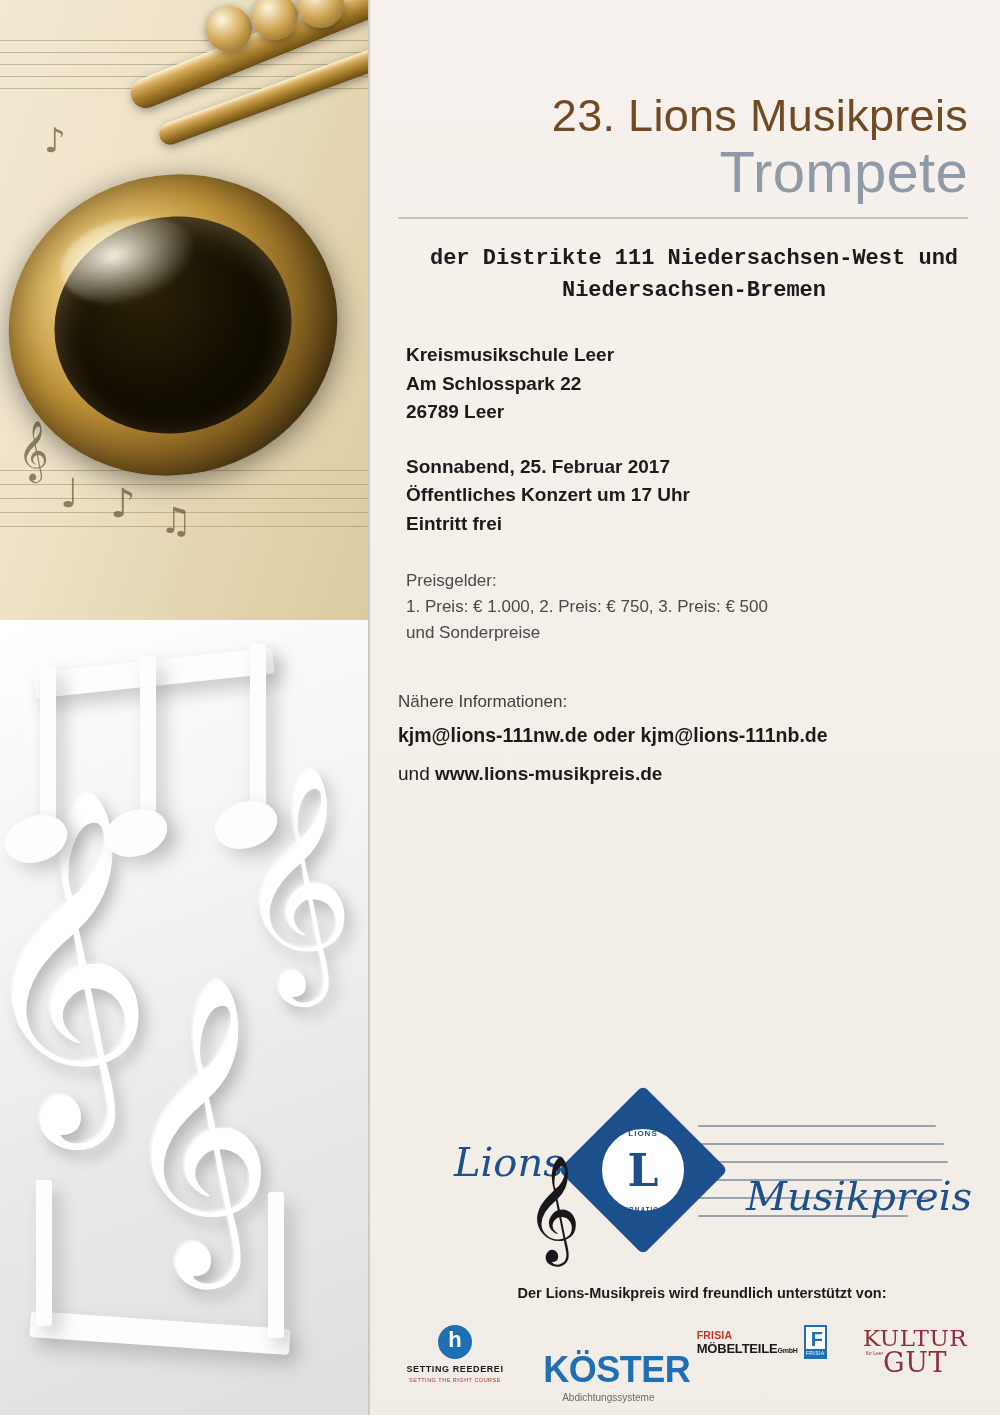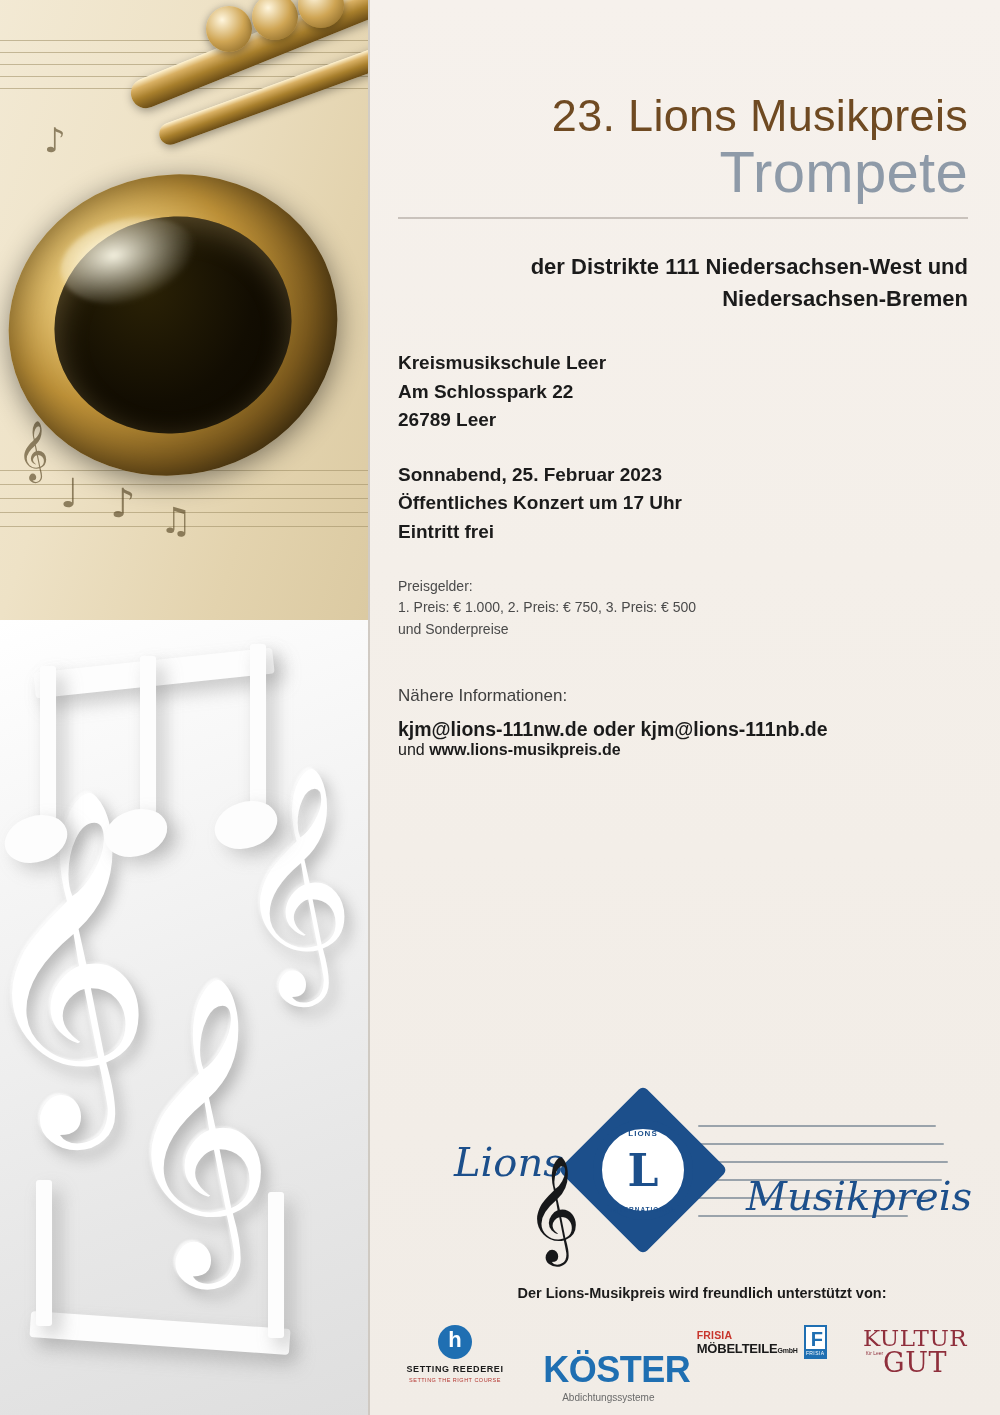--- a/index.html
+++ b/index.html
@@ -165,60 +165,63 @@
     margin-top: 4px;
     letter-spacing: .3px;
   }
   .title-rule {
     margin: 16px 0 0 0;
     height: 2px;
     background: rgba(120,110,100,.35);
   }
 
   .districts {
-    margin-top: 32px;
-    text-align: right;
+    margin-top: 24px;
+    text-align: center;
     font-size: 22px;
     font-weight: bold;
     color: #1b1b1b;
     line-height: 1.45;
     padding-left: 22px;
+    font-family: Liberation Mono, monospace;
   }
 
   .block {
     margin-top: 34px;
     font-size: 19px;
     font-weight: bold;
     color: #1b1b1b;
     line-height: 1.5;
+    margin-left: 8px;
   }
   .block.small {
     font-weight: normal;
-    font-size: 14px;
+    font-size: 17px;
     color: #4a4a4a;
     line-height: 1.52;
     margin-top: 30px;
   }
   .block.mid {
     margin-top: 26px;
   }
 
   .info-label {
     margin-top: 46px;
     font-size: 17px;
     color: #3f3f3f;
   }
   .emails {
     margin-top: 12px;
     font-size: 19.5px;
     font-weight: bold;
     color: #1b1b1b;
   }
   .siteline {
-    font-size: 16px;
+    margin-top: 16px;
+    font-size: 19px;
     color: #1b1b1b;
   }
   .siteline b { font-weight: bold; }
 
   
   .logo-wrap {
     position: absolute;
     left: 398px; top: 1095px;
     width: 572px; height: 165px;
   }
@@ -445,21 +448,21 @@
       <div>Niedersachsen-Bremen</div>
     </div>
 
     <div class="block">
       <div>Kreismusikschule Leer</div>
       <div>Am Schlosspark 22</div>
       <div>26789 Leer</div>
     </div>
 
     <div class="block mid">
-      <div>Sonnabend, 25. Februar 2023</div>
+      <div>Sonnabend, 25. Februar 2017</div>
       <div>Öffentliches Konzert um 17 Uhr</div>
       <div>Eintritt frei</div>
     </div>
 
     <div class="block small">
       <div>Preisgelder:</div>
       <div>1. Preis: € 1.000, 2. Preis: € 750, 3. Preis: € 500</div>
       <div>und Sonderpreise</div>
     </div>
 

